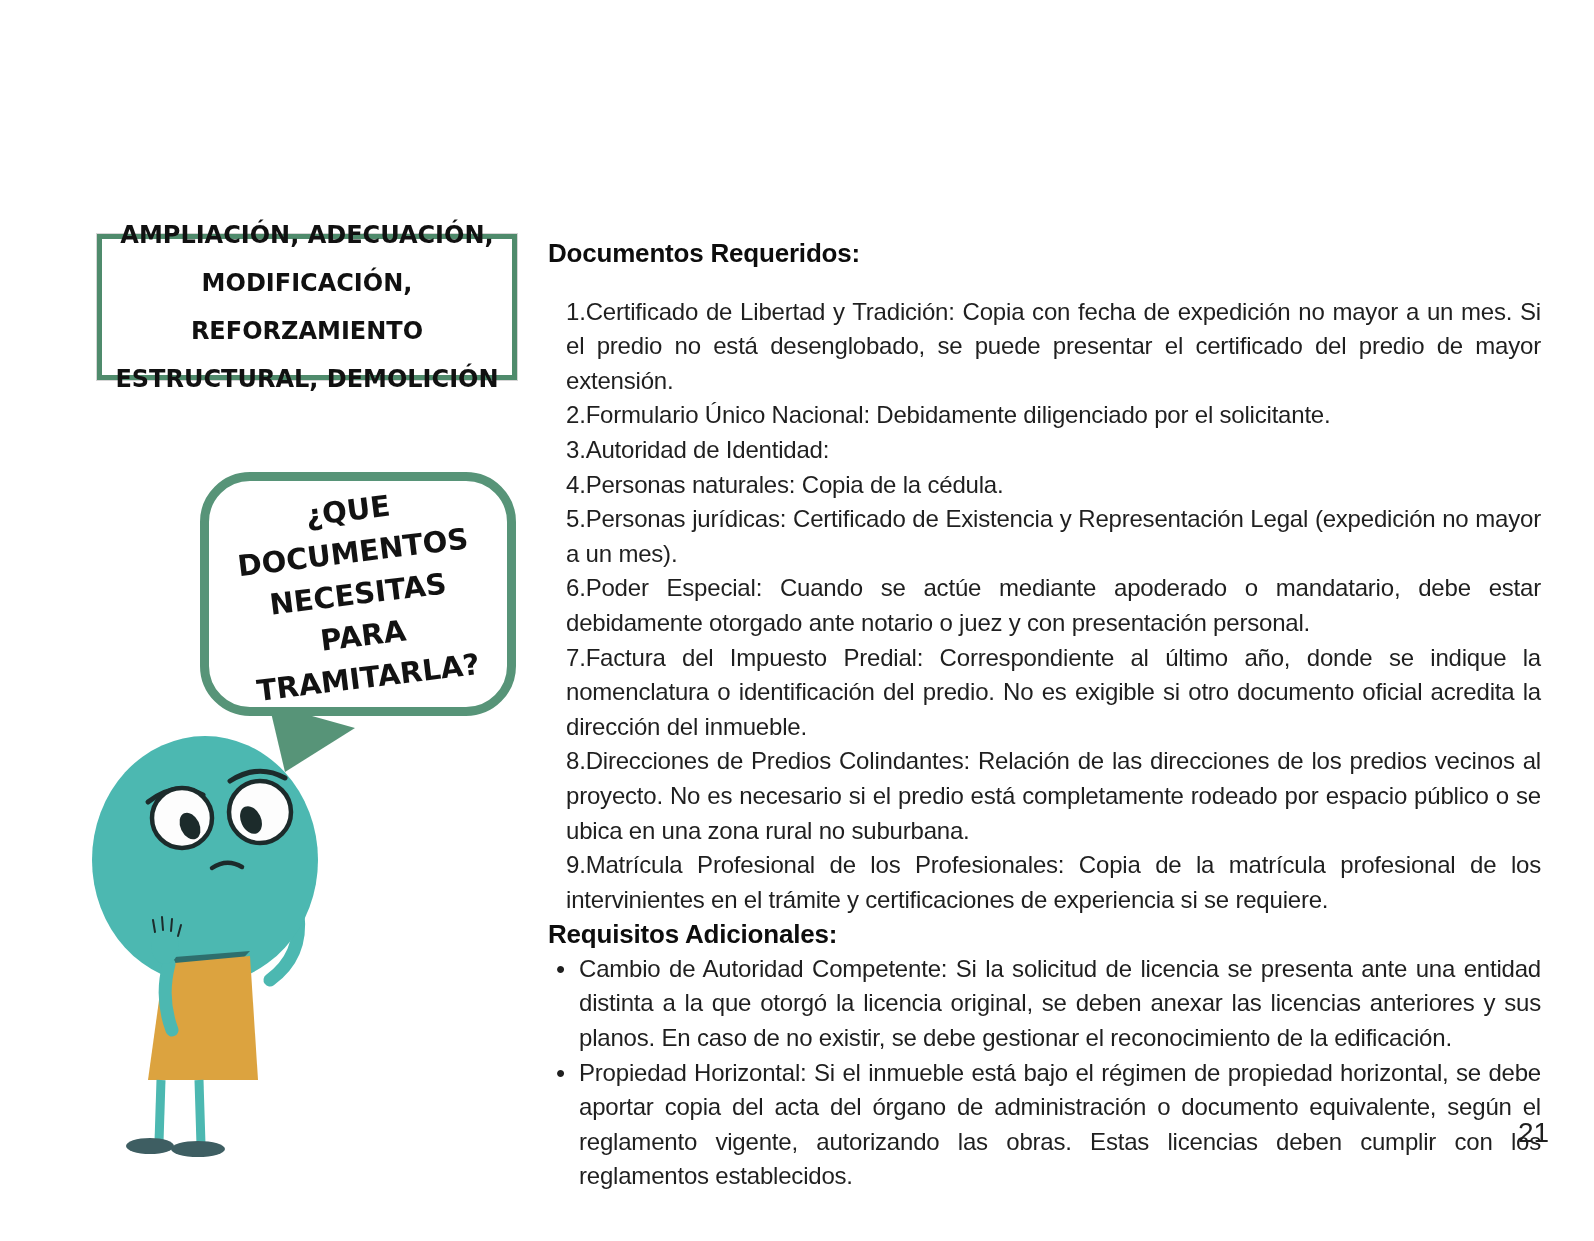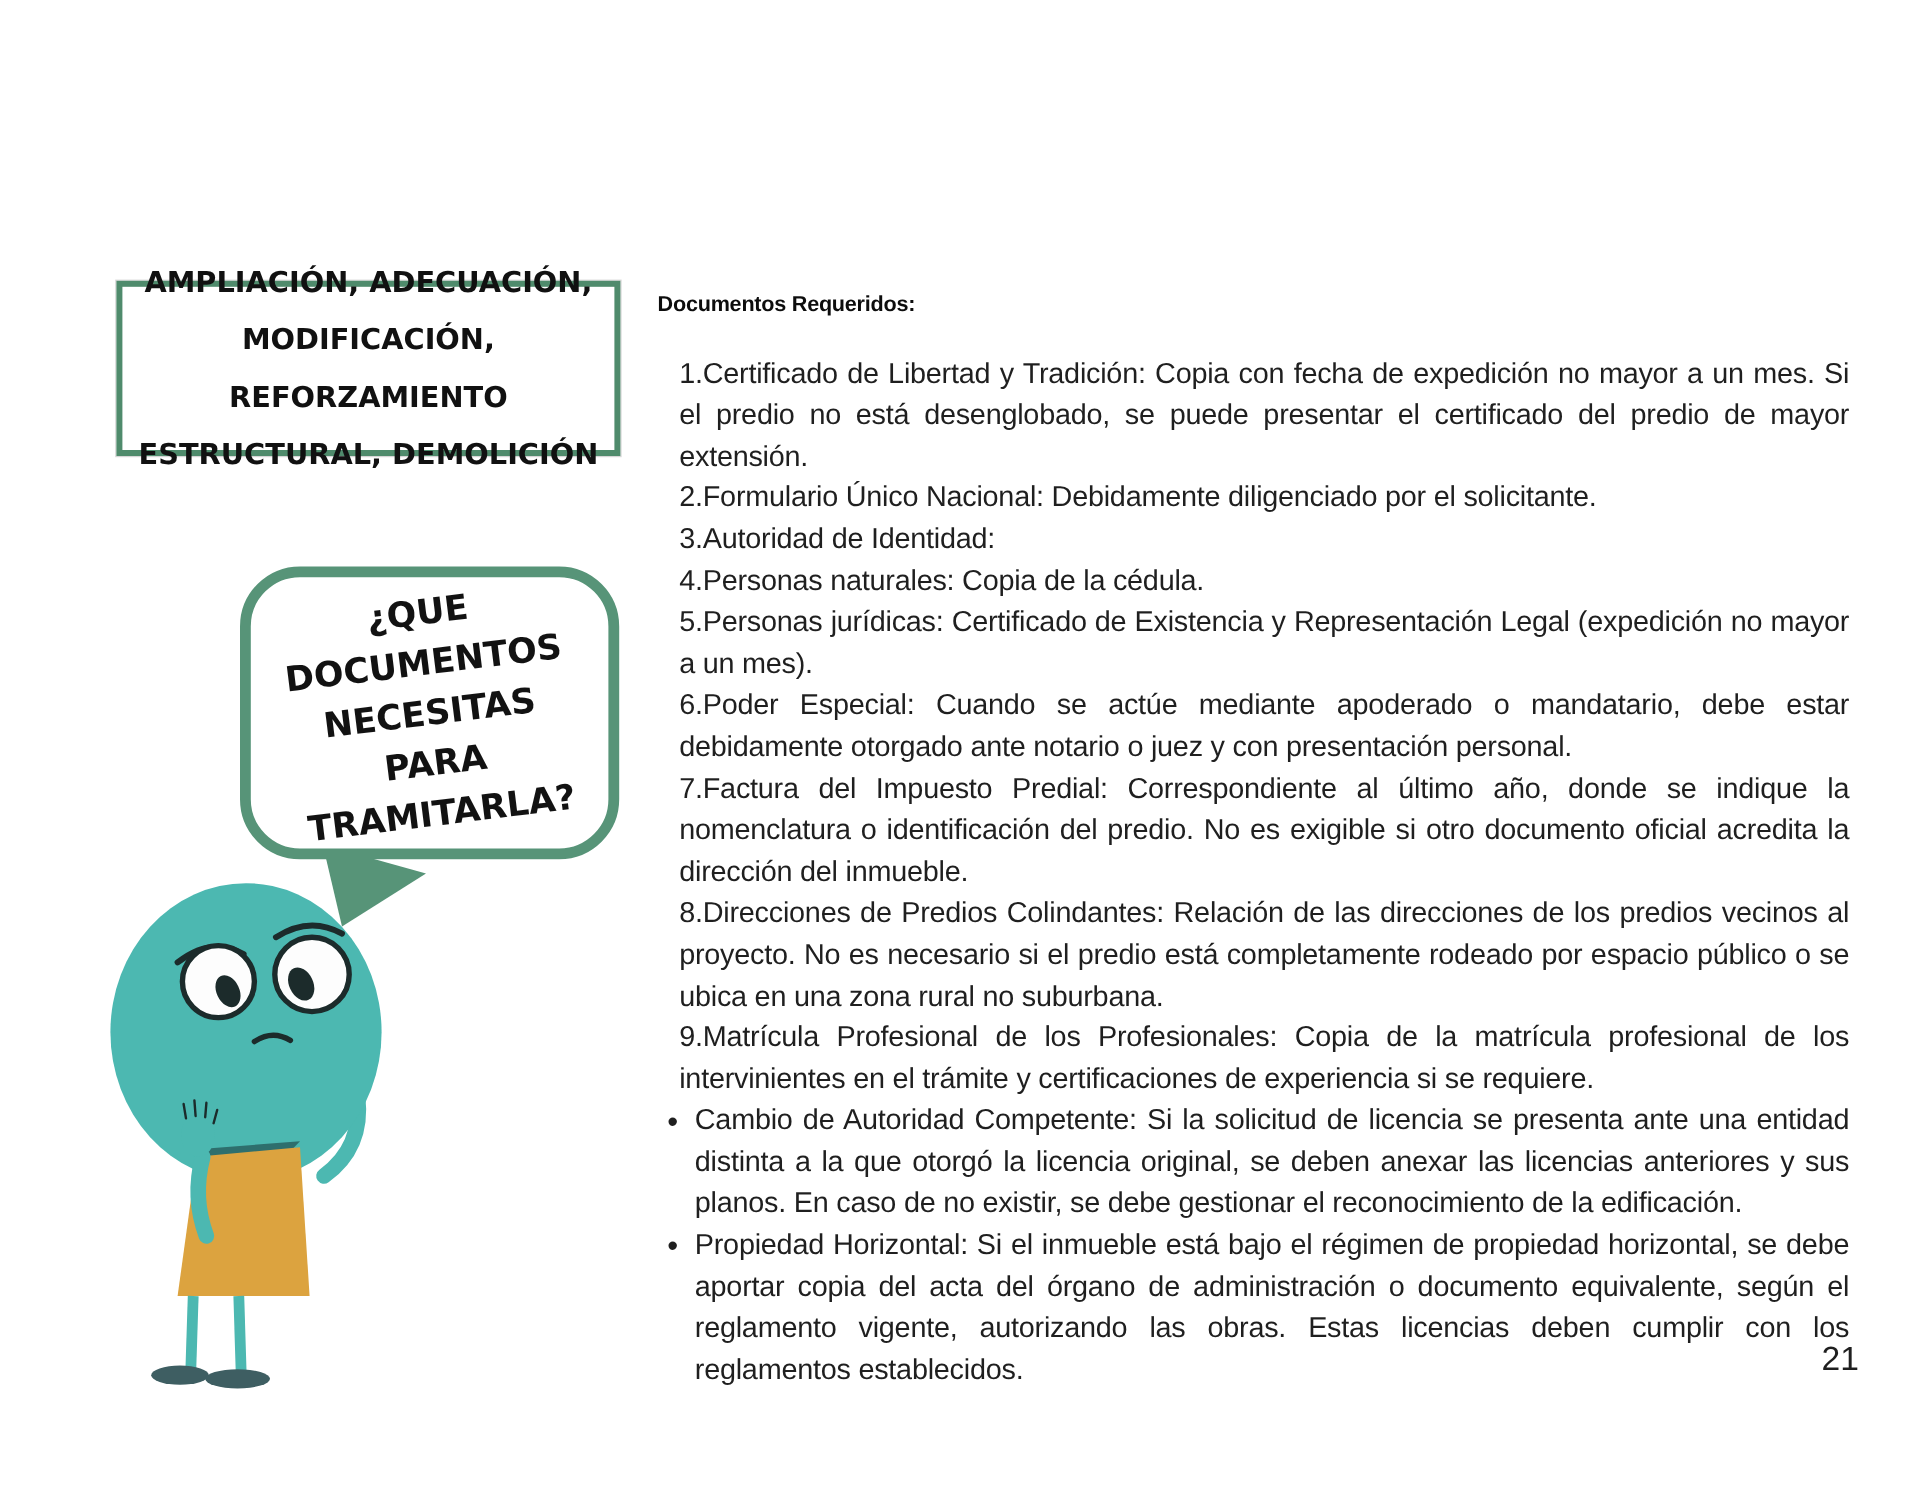--- a/index.html
+++ b/index.html
@@ -50,21 +50,21 @@
   .bubble-tail { position:absolute; left:245px; top:700px; z-index:2; }
 
   
   .character { position:absolute; left:70px; top:718px; z-index:1; }
 
   
   .content {
     position:absolute; left:548px; top:236px; width:993px;
     font-size:24px; line-height:34.6px; letter-spacing:-0.2px; color:#1f1f1f;
   }
-  .content h2 { margin:0; font-size:18px; line-height:34.6px; font-weight:700; color:#0d0d0d; }
+  .content h2 { margin:0; font-size:26px; line-height:34.6px; font-weight:700; color:#0d0d0d; }
   ol.doc-list, ul.req-list { margin:0; padding:0; list-style:none; }
   ol.doc-list { counter-reset: doc; margin-top: 24px; }
   ol.doc-list li {
     counter-increment: doc; text-align:justify; padding-left:18px;
   }
   ol.doc-list li::before { content: counter(doc) "."; }
   ul.req-list li { position:relative; text-align:justify; padding-left:31px; }
   ul.req-list li::before {
     content:"\2022"; position:absolute; left:8px; top:0; font-size:26px;
   }
@@ -134,20 +134,21 @@
       <li>Certificado de Libertad y Tradición: Copia con fecha de expedición no mayor a un mes. Si el predio no está desenglobado, se puede presentar el certificado del predio de mayor extensión.</li>
       <li>Formulario Único Nacional: Debidamente diligenciado por el solicitante.</li>
       <li>Autoridad de Identidad:</li>
       <li>Personas naturales: Copia de la cédula.</li>
       <li>Personas jurídicas: Certificado de Existencia y Representación Legal (expedición no mayor a un mes).</li>
       <li>Poder Especial: Cuando se actúe mediante apoderado o mandatario, debe estar debidamente otorgado ante notario o juez y con presentación personal.</li>
       <li>Factura del Impuesto Predial: Correspondiente al último año, donde se indique la nomenclatura o identificación del predio. No es exigible si otro documento oficial acredita la dirección del inmueble.</li>
       <li>Direcciones de Predios Colindantes: Relación de las direcciones de los predios vecinos al proyecto. No es necesario si el predio está completamente rodeado por espacio público o se ubica en una zona rural no suburbana.</li>
       <li>Matrícula Profesional de los Profesionales: Copia de la matrícula profesional de los intervinientes en el trámite y certificaciones de experiencia si se requiere.</li>
     </ol>
+    <h2>Requisitos Adicionales:</h2>
     <ul class="req-list">
       <li>Cambio de Autoridad Competente: Si la solicitud de licencia se presenta ante una entidad distinta a la que otorgó la licencia original, se deben anexar las licencias anteriores y sus planos. En caso de no existir, se debe gestionar el reconocimiento de la edificación.</li>
       <li>Propiedad Horizontal: Si el inmueble está bajo el régimen de propiedad horizontal, se debe aportar copia del acta del órgano de administración o documento equivalente, según el reglamento vigente, autorizando las obras. Estas licencias deben cumplir con los reglamentos establecidos.</li>
     </ul>
   </main>
 
   <div class="page-number">21</div>
 
 </div>
 

